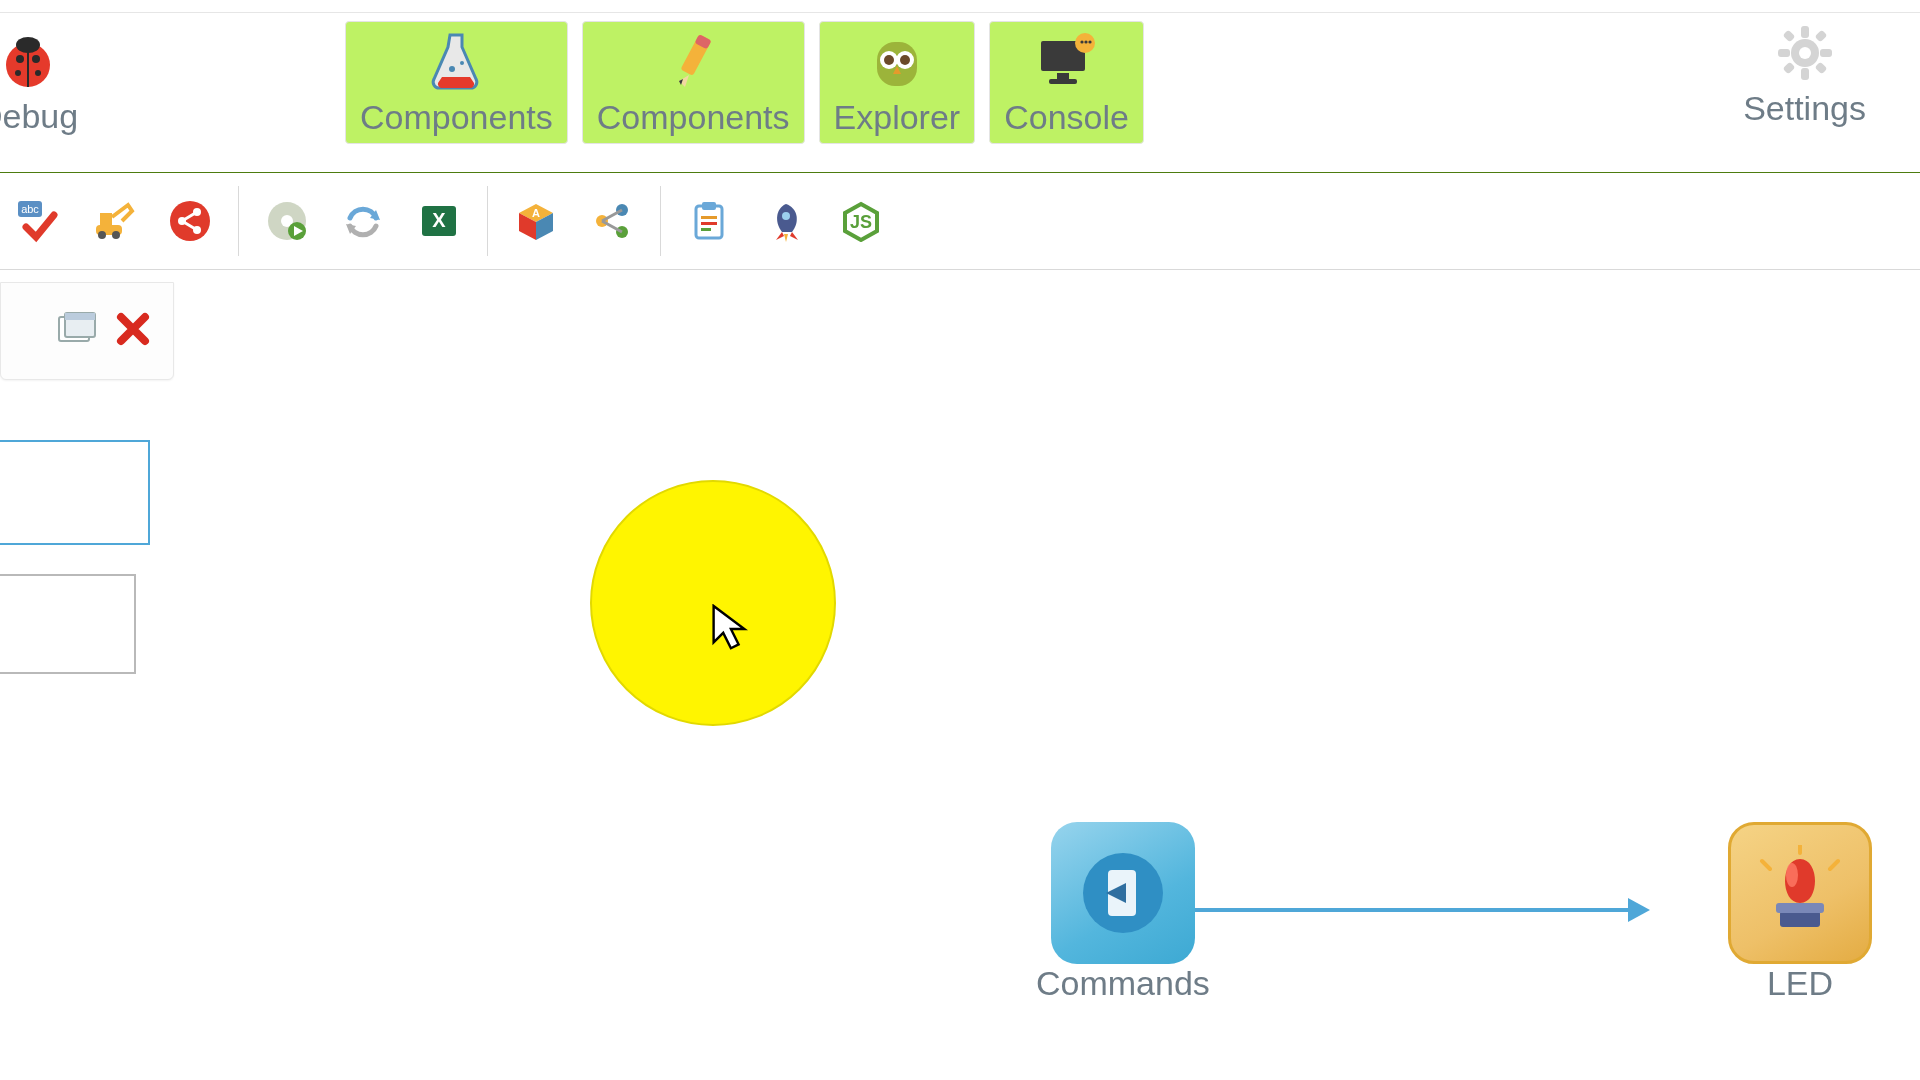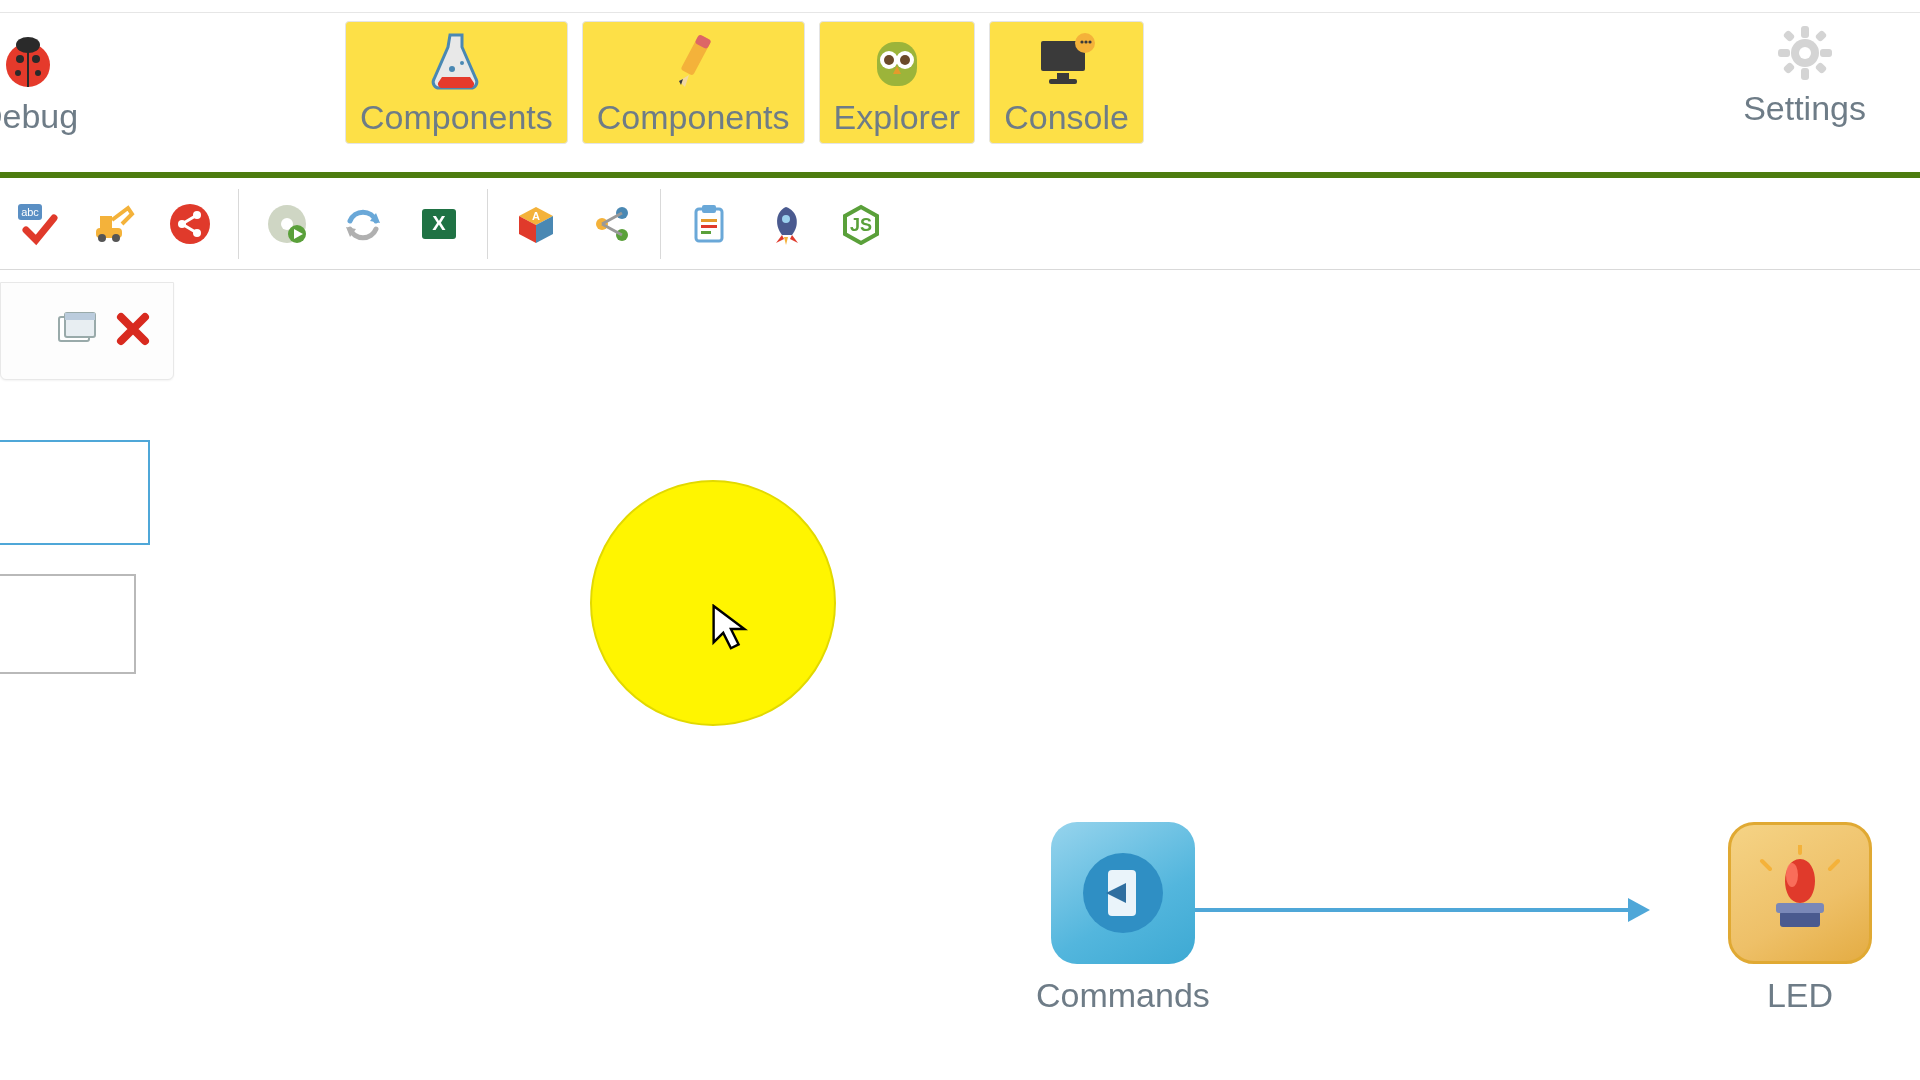--- a/index.html
+++ b/index.html
@@ -10,28 +10,28 @@
   .tabbar { position: absolute; left: 0; right: 0; top: 12px; height: 148px; border-top: 1px solid #e6e6e6; }
   .tab-group-left { position: absolute; left: -36px; top: 8px; display: flex; }
   .tab-group-center { position: absolute; left: 345px; top: 8px; display: flex; gap: 14px; }
   .tab-group-right { position: absolute; right: 40px; top: 0; display: flex; }
 
   .tab {
     display: flex; flex-direction: column; align-items: center; justify-content: flex-end;
     padding: 6px 14px 6px 14px; border-radius: 4px; cursor: pointer;
     min-width: 110px;
   }
-  .tab.active { background: #fde047; border: 1px solid #e4e4e4; }
+  .tab.active { background: #bef264; border: 1px solid #e4e4e4; }
   .tab .icon-wrap { height: 68px; display: flex; align-items: center; justify-content: center; }
   .tab .label { font-size: 34px; color: #6e7c87; margin-top: 2px; }
 
   
   .toolbar2 {
     position: absolute; left: 0; right: 0; top: 172px; height: 98px;
-    border-top: 6px solid #4d7c0f; border-bottom: 1px solid #d9d9d9;
+    border-top: 1px solid #4d7c0f; border-bottom: 1px solid #d9d9d9;
     display: flex; align-items: center; padding-left: 0px;
   }
   .tb-btn { width: 56px; height: 56px; margin: 0 10px; display: flex; align-items: center; justify-content: center; cursor: pointer; }
   .tb-sep { width: 1px; height: 70px; background: #d9d9d9; margin: 0 10px; }
 
   
   .mini-panel {
     position: absolute; left: 0; top: 282px; width: 174px; height: 98px;
     background: #fdfdfd; border: 1px solid #e8e8e8; border-radius: 0 0 6px 6px; box-shadow: 0 1px 2px rgba(0,0,0,0.05);
     display: flex; align-items: center; justify-content: flex-end; padding-right: 18px; gap: 18px;
@@ -51,21 +51,21 @@
     width: 246px; height: 246px; border-radius: 50%;
     background: #FFF500; border: 2px solid #e2d900;
   }
   .cursor-arrow {
     position: absolute; width: 40px; height: 50px;
   }
 
   
   .node { position: absolute; display: flex; flex-direction: column; align-items: center; }
   .node .tile { width: 144px; height: 142px; border-radius: 26px; display:flex; align-items:center; justify-content:center; }
-  .node .nlabel { font-size: 34px; color: #6e7c87; margin-top: 12px; }
+  .node .nlabel { font-size: 34px; color: #6e7c87; margin-top: 0; }
   .node-commands .tile { background: linear-gradient(150deg,#97d4ed 0%,#53b6dd 60%,#3da9d3 100%); }
   .node-led .tile { background: linear-gradient(150deg,#f5d385 0%,#eec068 60%,#e4ac43 100%); border: 3px solid #e0a933; }
 
   
   .wire { position: absolute; height: 4px; background: #4fa7d8; }
   .wire-arrow { position: absolute; width: 0; height: 0; border-top: 12px solid transparent; border-bottom: 12px solid transparent; border-left: 22px solid #4fa7d8; }
 
   svg { display: block; }
 </style>
 </head>

